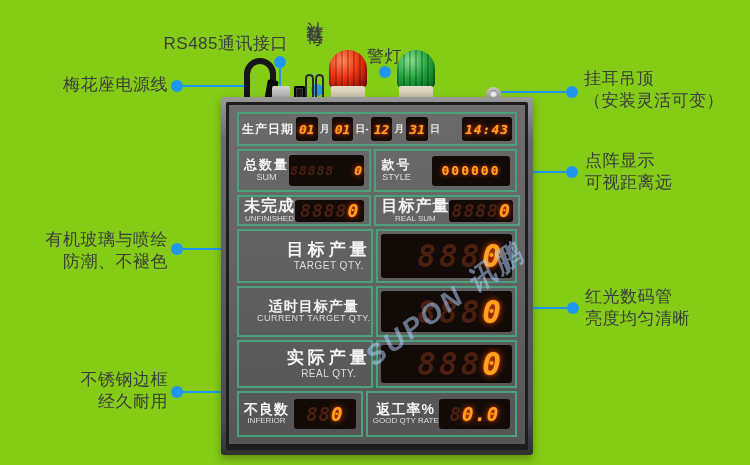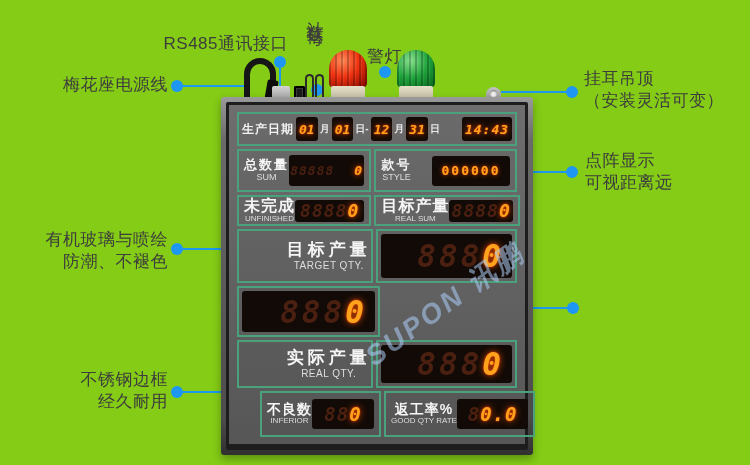--- a/index.html
+++ b/index.html
@@ -70,21 +70,21 @@
   .r4 { height:54px; } .r5 { height:51px; } .r6 { height:48px; }
   .big-label { width:49%; justify-content:flex-end; }
   .big-ledcell { width:51%; padding:3px; }
   .big-label .cn { font-size:17px; letter-spacing:4px; }
   .big-label.long .cn { font-size:14px; letter-spacing:1px; }
   .big-label .en { font-size:10px; letter-spacing:0.5px; }
   .big-label.long .en { font-size:9px; }
   .led.big { width:100%; height:100%; font-size:31px; letter-spacing:3px; justify-content:flex-end; padding-right:8px; }
 
   .r7 { flex:1; }
-  .r7 .half-a { width:46%;margin-left:23px; } .r7 .half-b { width:54%; }
+  .r7 .half-a { width:46%; } .r7 .half-b { width:54%; }
   .r7 .cn { font-size:14px; letter-spacing:1px; } .r7 .en { font-size:8px; }
   .led.b7a { margin-left:auto; width:62px; height:30px; font-size:19px; letter-spacing:1px; }
   .led.b7b { margin-left:auto; width:84px; height:30px; font-size:19px; letter-spacing:1px; }
 
   .watermark { position:absolute; left:118px; top:168px; width:230px; transform:rotate(-36deg);
                font-size:28px; font-weight:bold; font-style:italic; letter-spacing:3px;
                color:rgba(172,206,248,0.55); pointer-events:none; white-space:nowrap; }
 </style>
 </head>
 <body>
@@ -114,20 +114,24 @@
 
   <div class="cline" style="left:532px; top:171px; width:36px; height:2px;"></div>
   <div class="dot" style="left:566px; top:166px;"></div>
   <div class="note" style="left:585px; top:150px;">
     <div>点阵显示</div>
     <div>可视距离远</div>
   </div>
 
   <div class="cline" style="left:533px; top:307px; width:36px; height:2px;"></div>
   <div class="dot" style="left:567px; top:302px;"></div>
+  <div class="note" style="left:585px; top:286px;">
+    <div>红光数码管</div>
+    <div>亮度均匀清晰</div>
+  </div>
 
   <div class="note right" style="left:28px; top:229px; width:140px;">
     <div>有机玻璃与喷绘</div>
     <div>防潮、不褪色</div>
   </div>
   <div class="dot" style="left:171px; top:243px;"></div>
   <div class="cline" style="left:181px; top:248px; width:42px; height:2px;"></div>
 
   <div class="note right" style="left:58px; top:369px; width:110px;">
     <div>不锈钢边框</div>
@@ -233,20 +237,26 @@
           </div>
           <div class="cell big-ledcell">
             <span class="led big">
                 <span class="ghost">888</span>
                 <span class="lit">0</span>
               </span>
           </div>
         </div>
 
         <div class="row r5">
+          <div class="cell big-label long">
+            <div class="lblbox">
+              <span class="cn">适时目标产量</span>
+              <span class="en">CURRENT TARGET QTY.</span>
+            </div>
+          </div>
           <div class="cell big-ledcell">
             <span class="led big">
                 <span class="ghost">888</span>
                 <span class="lit">0</span>
               </span>
           </div>
         </div>
 
         <div class="row r6">
           <div class="cell big-label">

